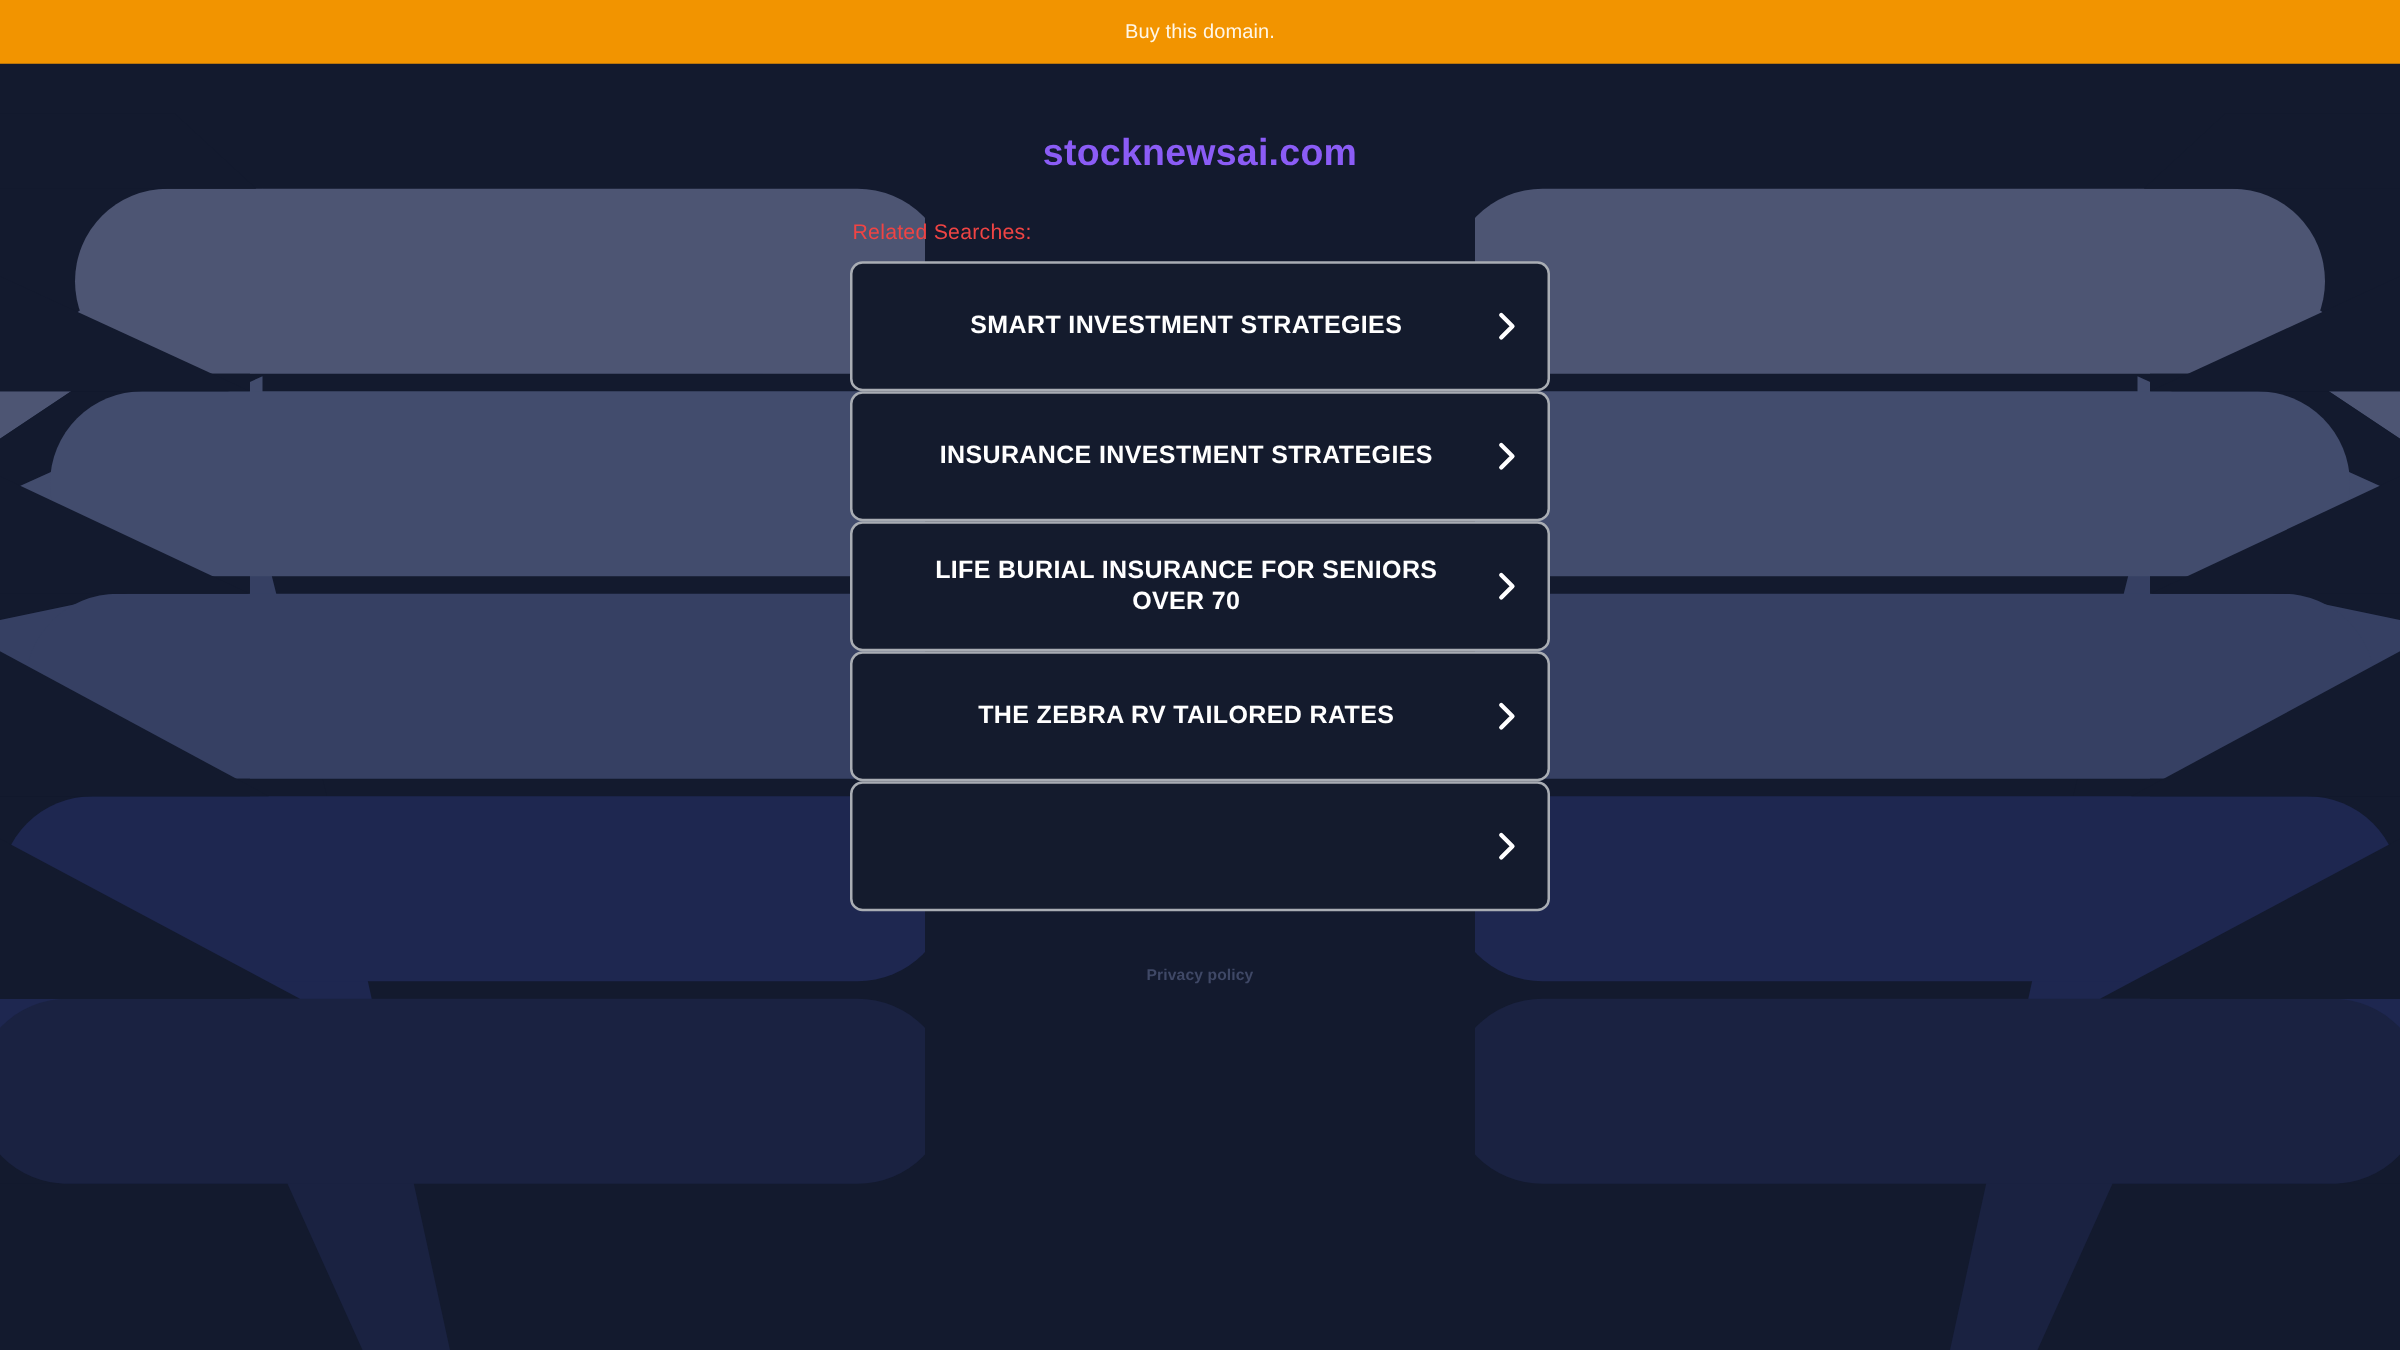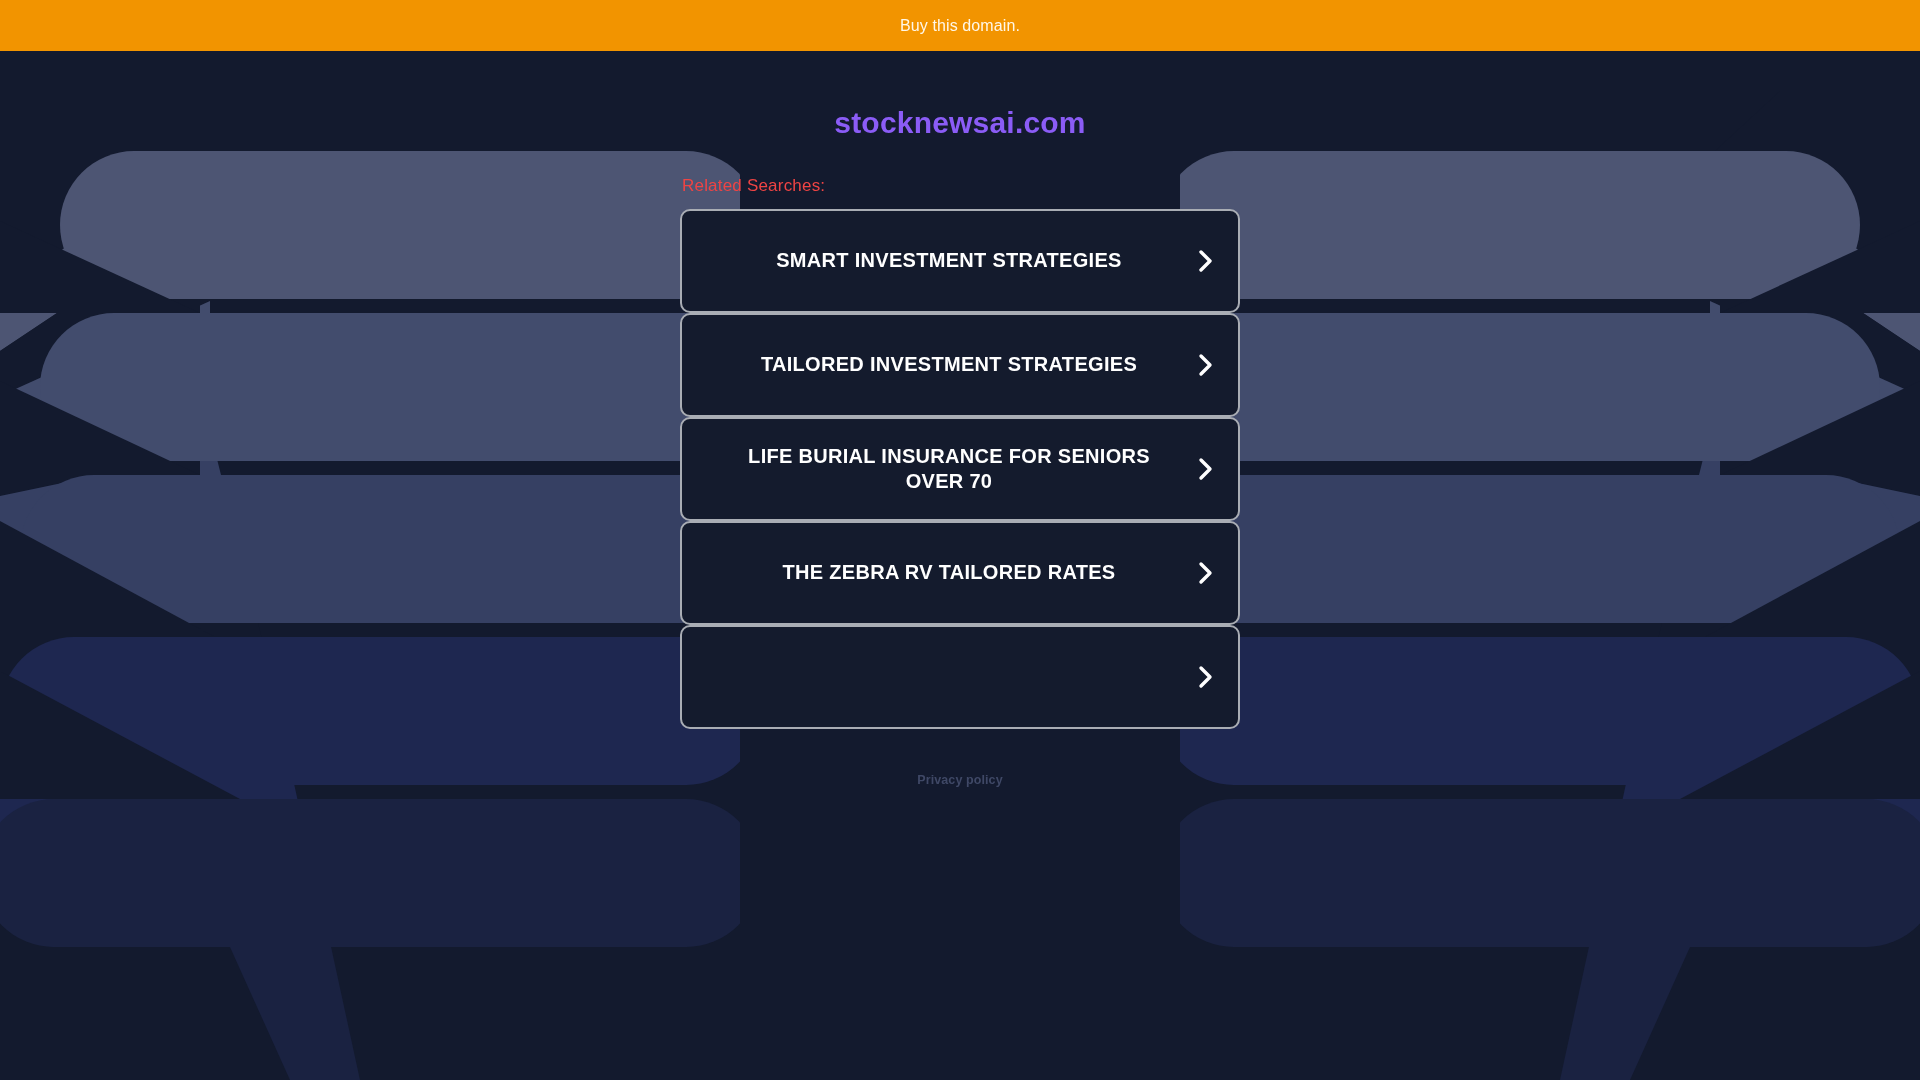--- a/index.html
+++ b/index.html
@@ -231,21 +231,21 @@
         <a class="search-item" href="#">
           <span class="search-item-label">SMART INVESTMENT STRATEGIES</span>
           <span class="chev">
             <svg width="16" height="24" viewBox="0 0 16 24" fill="none" aria-hidden="true">
               <path d="M3 3 L12 12 L3 21" stroke="#ffffff" stroke-width="3.4" stroke-linecap="round" stroke-linejoin="round"></path>
             </svg>
           </span>
         </a>
 
         <a class="search-item" href="#">
-          <span class="search-item-label">TAILORED INVESTMENT STRATEGIES</span>
+          <span class="search-item-label">INSURANCE INVESTMENT STRATEGIES</span>
           <span class="chev">
             <svg width="16" height="24" viewBox="0 0 16 24" fill="none" aria-hidden="true">
               <path d="M3 3 L12 12 L3 21" stroke="#ffffff" stroke-width="3.4" stroke-linecap="round" stroke-linejoin="round"></path>
             </svg>
           </span>
         </a>
 
         <a class="search-item" href="#">
           <span class="search-item-label">LIFE BURIAL INSURANCE FOR SENIORS OVER 70</span>
           <span class="chev">

